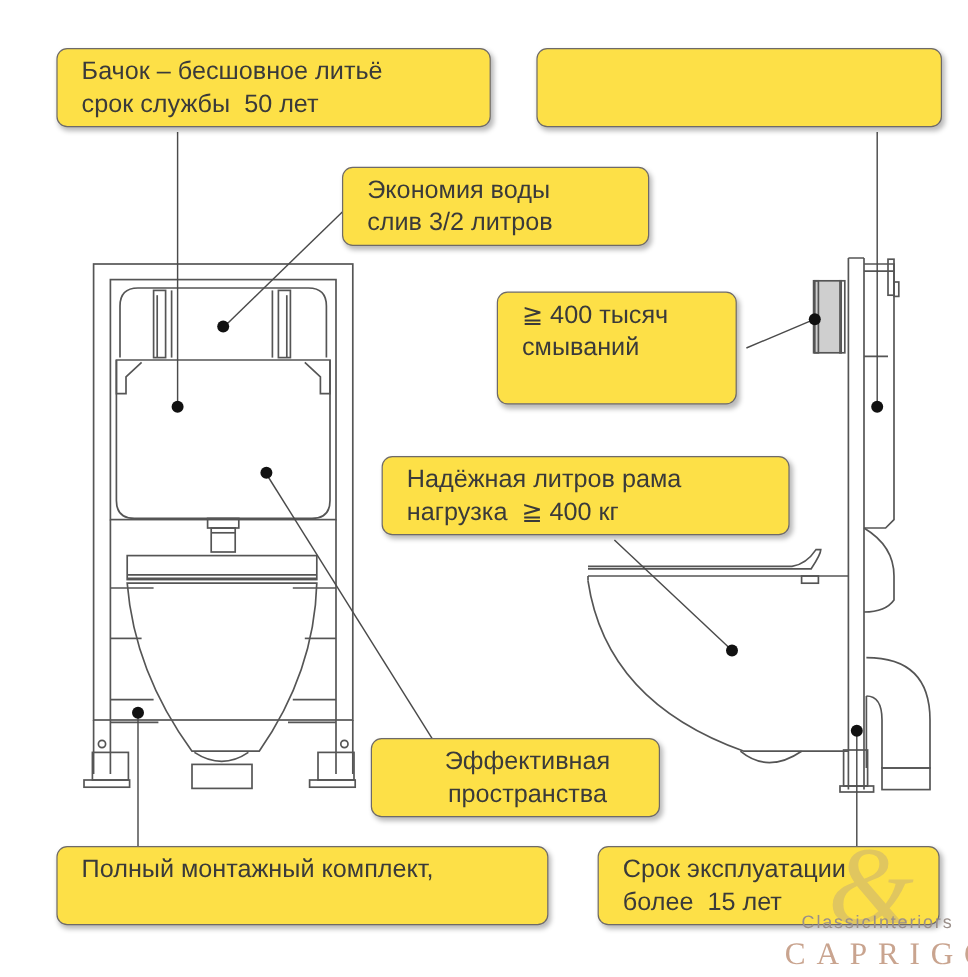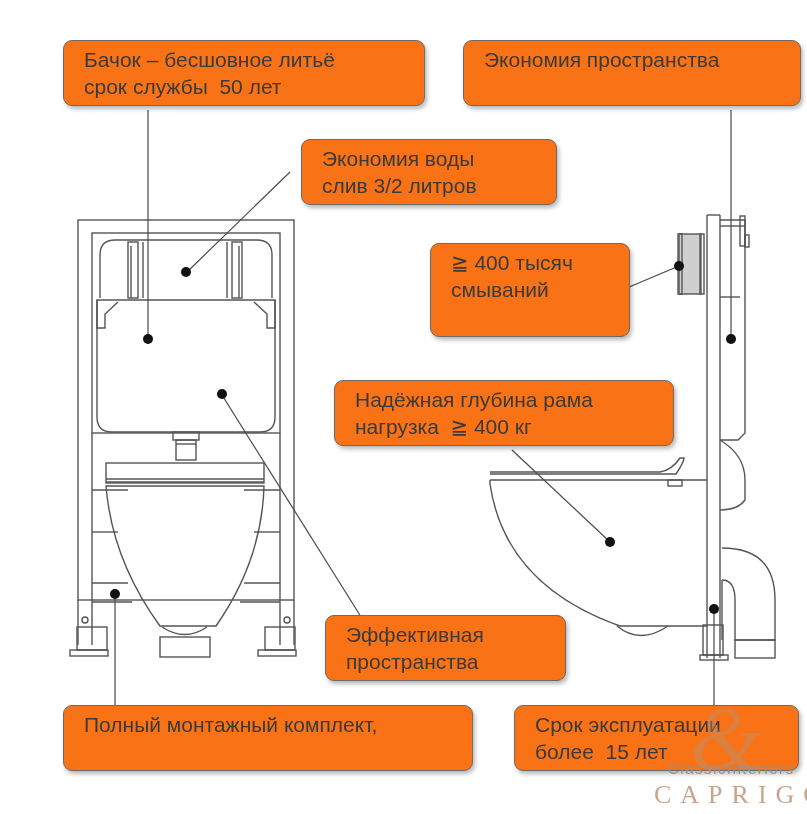--- a/index.html
+++ b/index.html
@@ -1,25 +1,24 @@
 <!DOCTYPE html>
 <html><head>
 <meta charset="utf-8">
 <style>
   html, body { margin:0; padding:0; background:#ffffff; }
   body { width:807px; height:814px; position:relative; overflow:hidden;
          font-family:"Liberation Sans", sans-serif; }
   .canvas { position:absolute; left:0; top:0; width:807px; height:814px; }
   .callout {
     position:absolute; box-sizing:border-box;
-    background:#f97316; border:1.5px solid #6e6a68; border-radius:9px;
+    background:#fde047; border:1.5px solid #6e6a68; border-radius:9px;
     box-shadow:2px 3px 4px rgba(0,0,0,0.28);
     color:#3a3a3a; font-size:21px; line-height:27px;
     padding:5px 0 0 20px;
-    margin-left:16px;
   }
   .callout .ln { display:block; white-space:pre; }
   .logo-tag { position:absolute; left:668px; top:760px; font-family:"Liberation Sans", sans-serif;
               font-size:15px; letter-spacing:1.5px; color:#9a8f8a;text-align:center; }
   .logo-name { position:absolute; left:654px; top:780px; font-family:"Liberation Serif", serif;
                font-size:26px; letter-spacing:9px; color:#c9a48f; }
   .logo-amp { position:absolute; left:690px; top:692px; font-family:"Liberation Serif", serif;
               font-style:italic; font-size:92px; color:rgba(170,150,140,0.35); line-height:92px; }
 </style>
 </head>
@@ -129,39 +128,38 @@
     <circle cx="714" cy="609" r="5"></circle>
   </g>
 </svg>
 
 <div class="callout" style="left:47px; top:40px; width:362px; height:66px;">
   <span class="ln">Бачок – бесшовное литьё</span>
   <span class="ln">срок службы  50 лет</span>
 </div>
 
 <div class="callout" style="left:447px; top:40px; width:338px; height:66px;">
-  <span class="ln">Экономия пространства</span>
 </div>
 
 <div class="callout" style="left:285px; top:139px; width:256px; height:66px;">
   <span class="ln">Экономия воды</span>
   <span class="ln">слив 3/2 литров</span>
 </div>
 
 <div class="callout" style="left:414px; top:243px; width:200px; height:94px;">
   <span class="ln">≧ 400 тысяч</span>
   <span class="ln">смываний</span>
 </div>
 
 <div class="callout" style="left:318px; top:380px; width:340px; height:66px;">
-  <span class="ln">Надёжная глубина рама</span>
+  <span class="ln">Надёжная литров рама</span>
   <span class="ln">нагрузка  ≧ 400 кг</span>
 </div>
 
-<div class="callout" style="left:309px; top:615px; width:241px; height:66px;">
+<div class="callout" style="left:309px; top:615px; width:241px; height:66px;text-align:center;">
   <span class="ln">Эффективная</span>
   <span class="ln">пространства</span>
 </div>
 
 <div class="callout" style="left:47px; top:705px; width:410px; height:66px;">
   <span class="ln">Полный монтажный комплект,</span>
 </div>
 
 <div class="callout" style="left:498px; top:705px; width:285px; height:66px;">
   <span class="ln">Срок эксплуатации</span>

